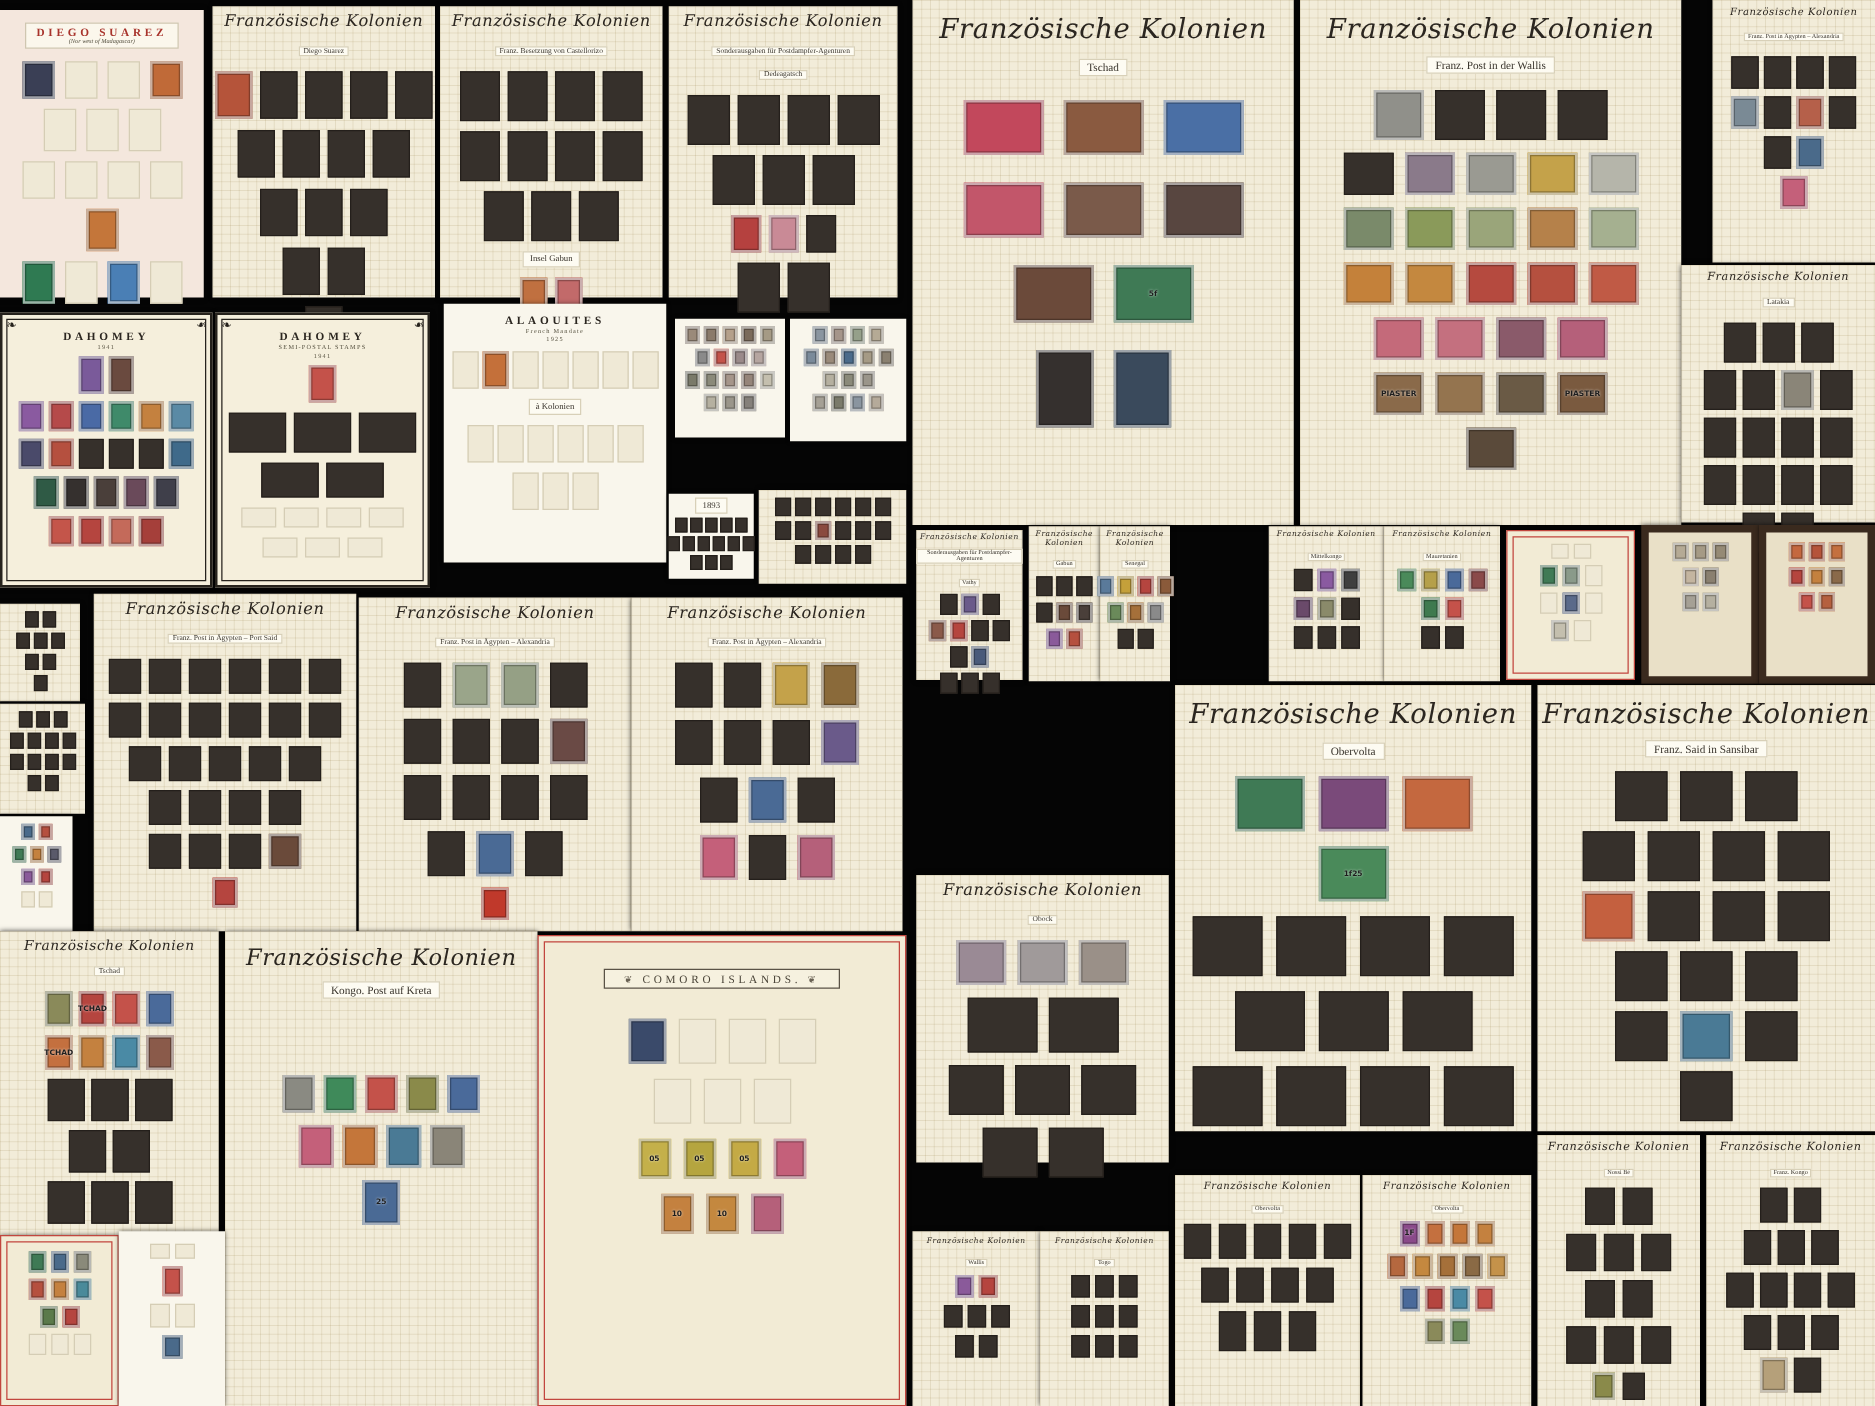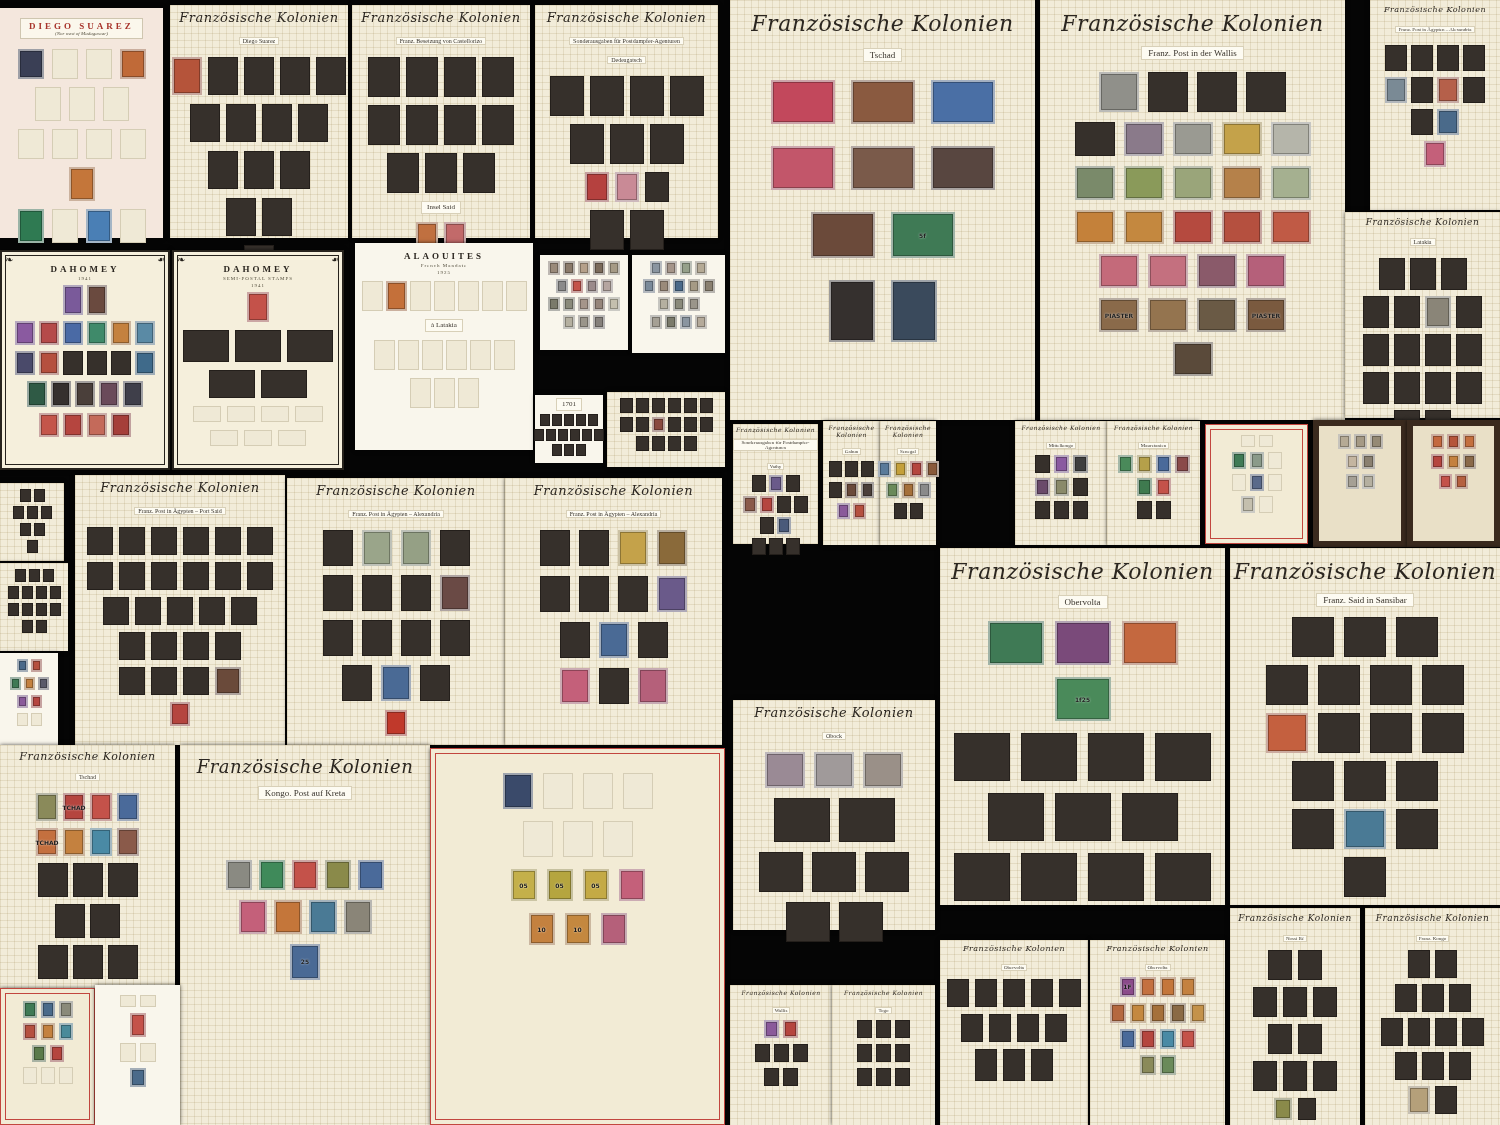--- a/index.html
+++ b/index.html
@@ -147,21 +147,21 @@
           <span class="mount" style="width: 32px; height: 40px;"></span>
           <span class="mount" style="width: 32px; height: 40px;"></span>
           <span class="mount" style="width: 32px; height: 40px;"></span>
         </div>
         <div class="row">
           <span class="mount" style="width: 32px; height: 40px;"></span>
           <span class="mount" style="width: 32px; height: 40px;"></span>
           <span class="mount" style="width: 32px; height: 40px;"></span>
         </div>
         <div class="row">
-          <span class="labelchip">Insel Said</span>
+          <span class="labelchip">Insel Gabun</span>
         </div>
         <div class="row">
           <span class="stamp" style="width: 22px; height: 26px; background: rgb(192, 112, 64);"></span>
           <span class="stamp" style="width: 22px; height: 26px; background: rgb(194, 106, 106);"></span>
         </div>
       </div>
   </div>
 
   <div class="page grid" style="left:535px;top:5px;width:183px;height:233px;--mb:8px">
     <div class="hdr">
@@ -426,21 +426,21 @@
         <div class="row">
           <span class="cell" style="width: 21px; height: 30px;"></span>
           <span class="stamp" style="width: 21px; height: 30px; background: rgb(196, 112, 58);"></span>
           <span class="cell" style="width: 21px; height: 30px;"></span>
           <span class="cell" style="width: 21px; height: 30px;"></span>
           <span class="cell" style="width: 21px; height: 30px;"></span>
           <span class="cell" style="width: 21px; height: 30px;"></span>
           <span class="cell" style="width: 21px; height: 30px;"></span>
         </div>
         <div class="row">
-          <span class="labelchip">à Latakia</span>
+          <span class="labelchip">à Kolonien</span>
         </div>
         <div class="row">
           <span class="cell" style="width: 21px; height: 30px;"></span>
           <span class="cell" style="width: 21px; height: 30px;"></span>
           <span class="cell" style="width: 21px; height: 30px;"></span>
           <span class="cell" style="width: 21px; height: 30px;"></span>
           <span class="cell" style="width: 21px; height: 30px;"></span>
           <span class="cell" style="width: 21px; height: 30px;"></span>
         </div>
         <div class="row">
@@ -505,21 +505,21 @@
           <span class="stamp" style="width: 12px; height: 14px; background: rgb(122, 122, 106);"></span>
           <span class="stamp" style="width: 12px; height: 14px; background: rgb(138, 149, 160);"></span>
           <span class="stamp" style="width: 12px; height: 14px; background: rgb(181, 170, 154);"></span>
         </div>
       </div>
   </div>
 
   <div class="page white" style="left:535px;top:395px;width:68px;height:68px;--g:2px;--mb:3px">
     <div class="rows" style="padding-top:3px">
         <div class="row">
-          <span class="labelchip">1701</span>
+          <span class="labelchip">1893</span>
         </div>
         <div class="row">
           <span class="mount" style="width: 10px; height: 12px;"></span>
           <span class="mount" style="width: 10px; height: 12px;"></span>
           <span class="mount" style="width: 10px; height: 12px;"></span>
           <span class="mount" style="width: 10px; height: 12px;"></span>
           <span class="mount" style="width: 10px; height: 12px;"></span>
         </div>
         <div class="row">
           <span class="mount" style="width: 10px; height: 12px;"></span>
@@ -1089,20 +1089,23 @@
         </div>
         <div class="row">
           <span class="stamp" style="width: 30px; height: 36px; background: rgb(74, 106, 149);">
             <i class="ovp">25</i>
           </span>
         </div>
       </div>
   </div>
 
   <div class="page redframe" style="left:430px;top:748px;width:295px;height:377px;--g:10px;--mb:12px">
+    <div class="hdr" style="padding-top:24px">
+      <div class="banner"><span class="flo">❦</span><span>COMORO ISLANDS.</span><span class="flo">❦</span></div>
+    </div>
     <div class="rows" style="padding-top:24px">
         <div class="row">
           <span class="stamp" style="width: 30px; height: 36px; background: rgb(58, 74, 106);"></span>
           <span class="cell" style="width: 30px; height: 36px;"></span>
           <span class="cell" style="width: 30px; height: 36px;"></span>
           <span class="cell" style="width: 30px; height: 36px;"></span>
         </div>
         <div class="row">
           <span class="cell" style="width: 30px; height: 36px;"></span>
           <span class="cell" style="width: 30px; height: 36px;"></span>

